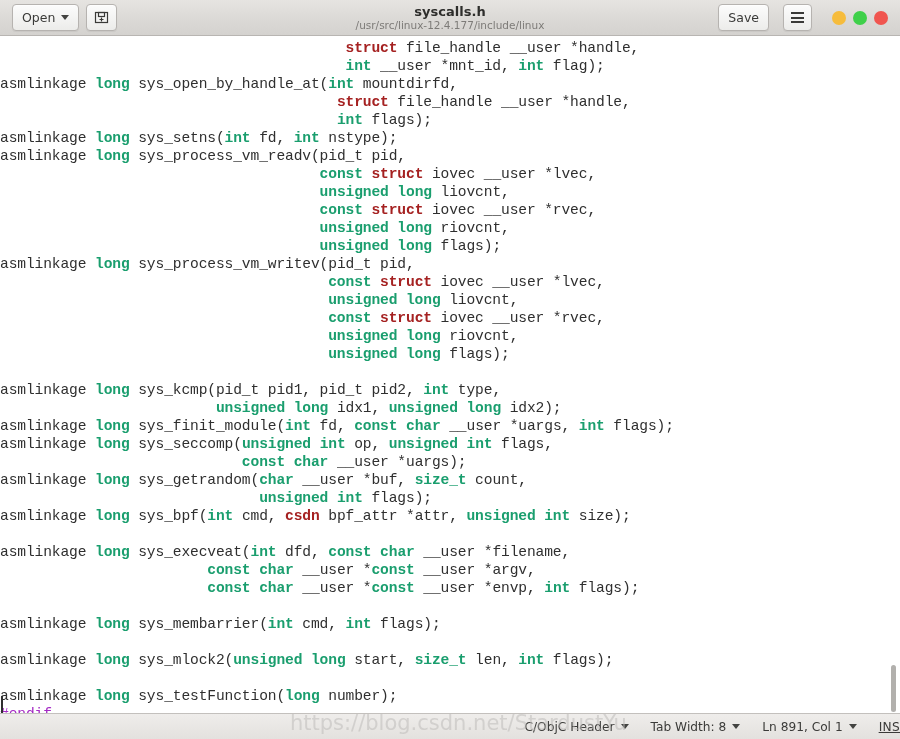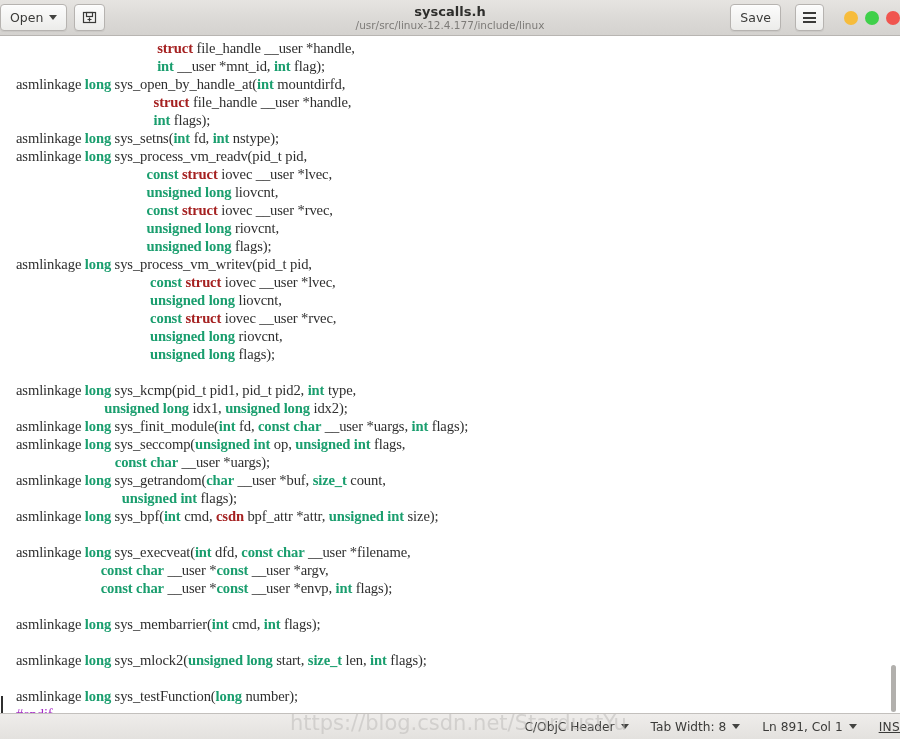--- a/index.html
+++ b/index.html
@@ -17,21 +17,21 @@
 
   
   .titlebar {
     position: relative;
     height: 36px;
     box-sizing: border-box;
     background: linear-gradient(to bottom, #e6e4e1 0%, #dcdad7 50%, #d4d2cf 100%);
     border-bottom: 1px solid #b8b5b2;
     display: flex;
     align-items: center;
-    padding: 0 0;
+    padding: 0 12px;
   }
   .tb-left {
     display: flex;
     align-items: center;
     gap: 7px;
     z-index: 3;
   }
   .tb-right {
     margin-left: auto;
     display: flex;
@@ -96,24 +96,24 @@
 
   
   .editor {
     position: relative;
     height: 677px;
     background: #ffffff;
     overflow: hidden;
   }
   .code {
     position: absolute;
-    left: 16px;
+    left: 0;
     top: -12px;
     white-space: pre;
-    font-family: Liberation Serif, serif;
+    font-family: Liberation Mono, monospace;
     font-size: 14.6px;
     line-height: 18px;
     color: #2f2f2f;
     letter-spacing: -0.12px;
   }
   .code .kw    { color: #1a9e6e; font-weight: bold; }  
   .code .kw2   { color: #a52121; font-weight: bold; }  
   .code .pp    { color: #a429c4; }
 
   .caret {

